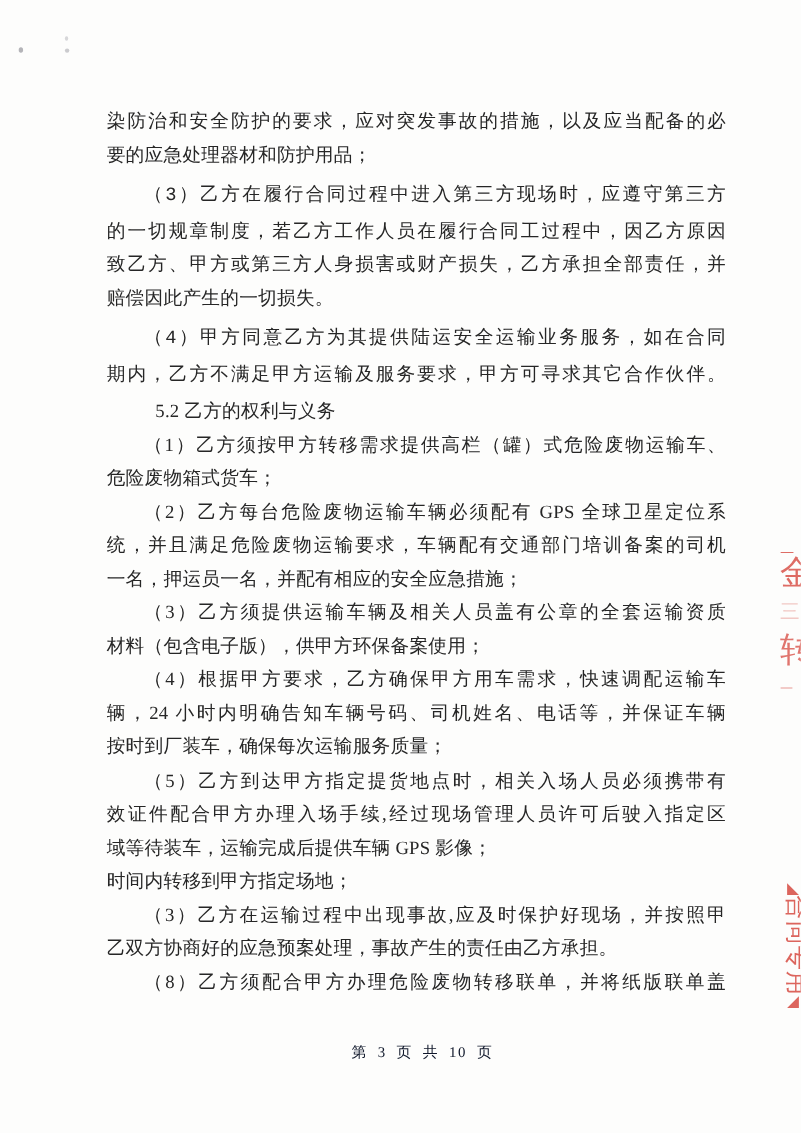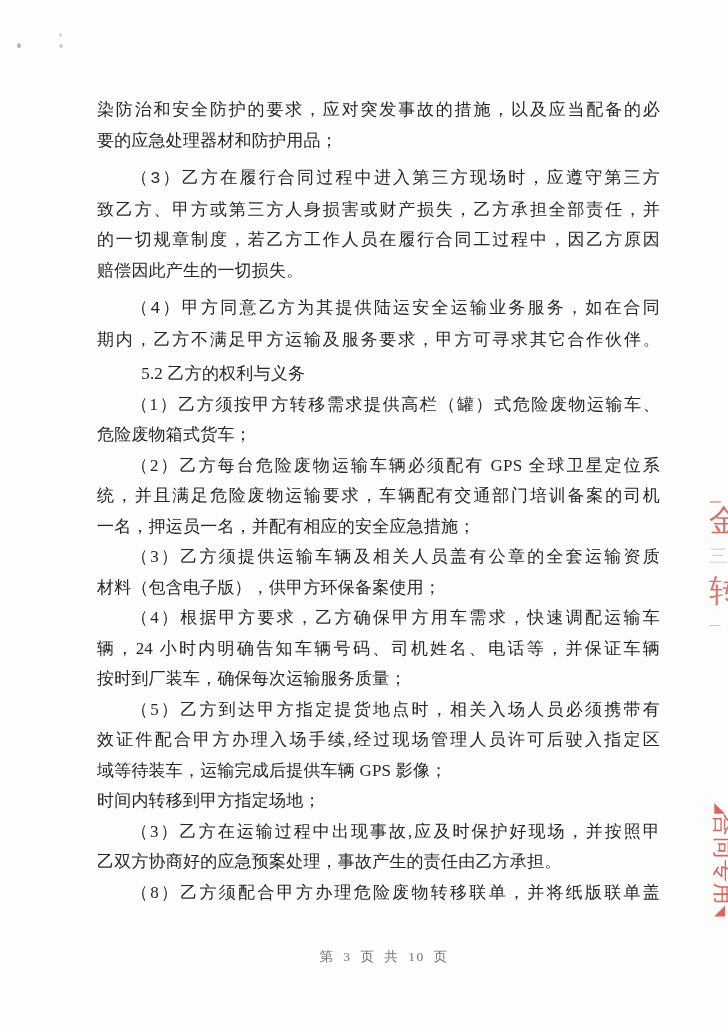--- a/index.html
+++ b/index.html
@@ -49,21 +49,21 @@
   .footer {
     position: absolute;
     left: 0;
     right: 0;
     top: 948px;
     text-align: center;
     padding-left: 40px;
     font-size: 13.5px;
     letter-spacing: 1.5px;
     word-spacing: 4px;
-    color: #737373;
+    color: #0f172a;
   }
 
   
   .speck { position: absolute; border-radius: 50%; }
   .speck.a { left: 17px; top: 43px; width: 4px; height: 5px; background: #b4b4b8; }
   .speck.b { left: 59px; top: 33px; width: 3px; height: 4px; background: #d7d7d9; }
   .speck.c { left: 59px; top: 44px; width: 4px; height: 4px; background: #cbcbce; }
 
   
   .seal-upper {
@@ -105,22 +105,22 @@
 <div class="page">
 
   <div class="speck a"></div>
   <div class="speck b"></div>
   <div class="speck c"></div>
 
   <div class="textblock">
     <div class="line just">染防治和安全防护的要求，应对突发事故的措施，以及应当配备的必</div>
     <div class="line">要的应急处理器材和防护用品；</div>
     <div class="line just ind sp8">（3）乙方在履行合同过程中进入第三方现场时，应遵守第三方</div>
+    <div class="line just">的一切规章制度，若乙方工作人员在履行合同工过程中，因乙方原因</div>
     <div class="line just">致乙方、甲方或第三方人身损害或财产损失，乙方承担全部责任，并</div>
-    <div class="line just">的一切规章制度，若乙方工作人员在履行合同工过程中，因乙方原因</div>
     <div class="line">赔偿因此产生的一切损失。</div>
     <div class="line just ind sp8">（4）甲方同意乙方为其提供陆运安全运输业务服务，如在合同</div>
     <div class="line just">期内，乙方不满足甲方运输及服务要求，甲方可寻求其它合作伙伴。</div>
     <div class="line ind2 sp4">5.2 乙方的权利与义务</div>
     <div class="line just ind">（1）乙方须按甲方转移需求提供高栏（罐）式危险废物运输车、</div>
     <div class="line">危险废物箱式货车；</div>
     <div class="line just ind">（2）乙方每台危险废物运输车辆必须配有 GPS 全球卫星定位系</div>
     <div class="line just">统，并且满足危险废物运输要求，车辆配有交通部门培训备案的司机</div>
     <div class="line">一名，押运员一名，并配有相应的安全应急措施；</div>
     <div class="line just ind">（3）乙方须提供运输车辆及相关人员盖有公章的全套运输资质</div>

